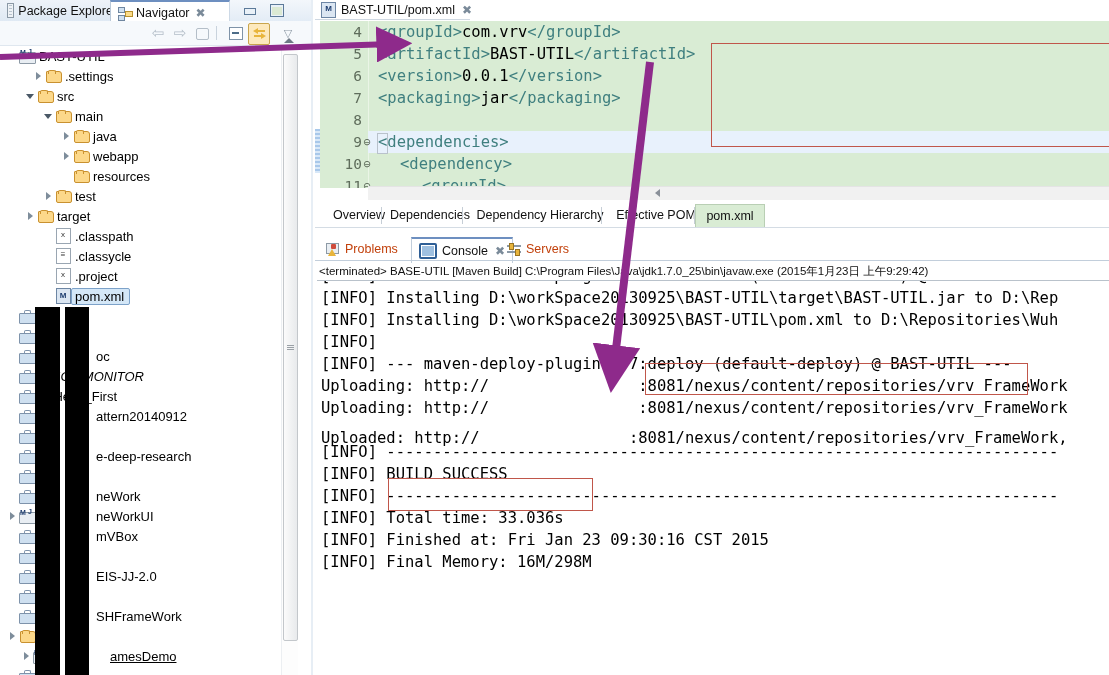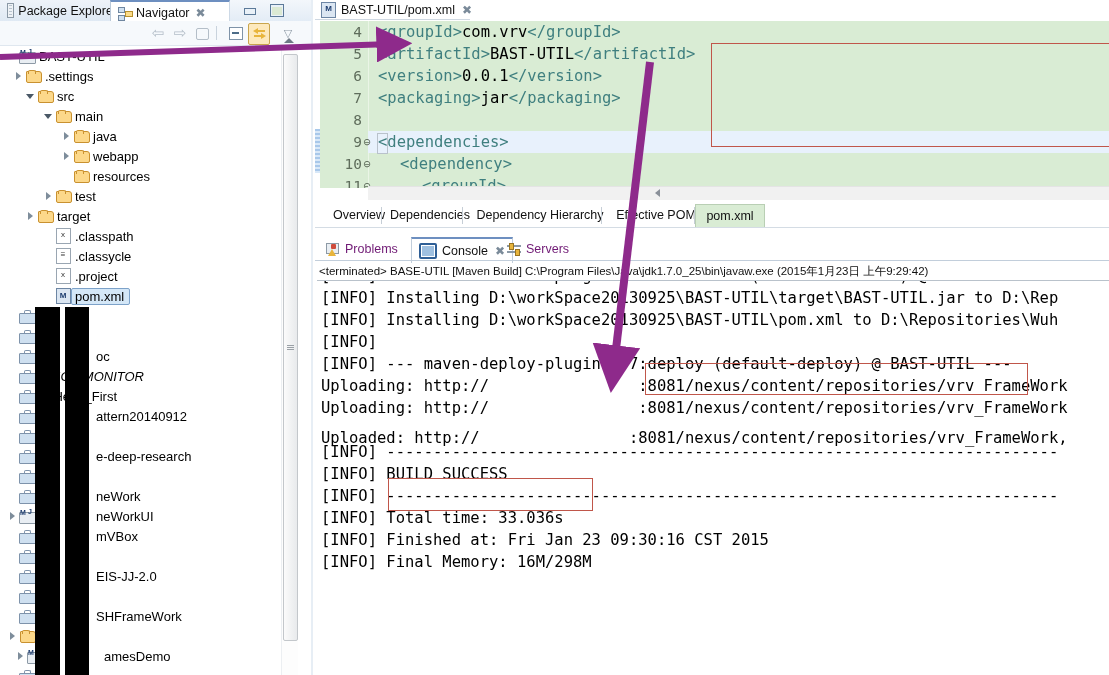--- a/index.html
+++ b/index.html
@@ -115,21 +115,21 @@
 
   
   #pom-tabs{position:absolute;left:0;top:201px;width:794px;height:26px;background:#fff;border-bottom:1px solid #d4dce4;}
   .pomtab{position:absolute;top:3px;height:22px;display:flex;align-items:center;padding:0 8px;font-size:12.5px;color:#111;white-space:nowrap;}
   .pomtab.sel{background:#d9ecd4;border:1px solid #b9cfb4;border-bottom:none;}
   .pomsep{position:absolute;top:6px;width:1px;height:17px;background:#c6ced6;}
 
   
   #console-tabstrip{position:absolute;left:0;top:237px;width:794px;height:24px;background:#fff;}
   .ctab{position:absolute;top:0;height:24px;display:flex;align-items:center;gap:5px;padding:0 7px;font-size:12.5px;white-space:nowrap;}
-  .ctab.inactive{color:#701a75;text-align:right;}
+  .ctab.inactive{color:#c2410c;text-align:right;}
   .ctab.active{color:#111;background:#fff;border:1px solid #c2cedb;border-bottom:none;border-top:2px solid #6d8fc0;}
   #console-underline{position:absolute;left:0;top:23px;width:794px;height:1px;background:#c2cedb;}
 
   #console-status{position:absolute;left:0;top:262px;width:794px;height:18px;font-size:11.5px;color:#111;
      padding-left:4px;line-height:18px;white-space:nowrap;overflow:hidden;}
   #console-status-rule{position:absolute;left:2px;top:280px;width:792px;height:1px;background:#b9c2cb;}
 
   #console-out{position:absolute;left:0;top:281px;width:794px;height:394px;background:#fff;overflow:hidden;}
   .oline{position:absolute;left:6px;font-family:"DejaVu Sans Mono",monospace;font-size:15.5px;line-height:22px;
      white-space:pre;color:#000;}
@@ -205,21 +205,21 @@
             <span class="arw-down"></span>
           </span>
           <span class="ico">
             <span class="projico">
               <span class="m">M</span>
               <span class="j">J</span>
             </span>
           </span>
           <span class="lbl">BAST-UTIL</span>
         </div>
-        <div class="node" style="padding-left:12px;text-align:center;">
+        <div class="node" style="padding-left:32px;text-align:center;">
           <span class="twisty">
             <span class="arw-right"></span>
           </span>
           <span class="ico">
             <span class="folder"></span>
           </span>
           <span class="lbl">.settings</span>
         </div>
         <div class="node" style="padding-left:24px;">
           <span class="twisty">
@@ -437,21 +437,21 @@
         </div>
         <div class="node" style="padding-left:6px;">
           <span class="twisty">
             <span class="arw-right"></span>
           </span>
           <span class="ico">
             <span class="folder"></span>
           </span>
           <span class="lbl" style="padding-left:60px;"></span>
         </div>
-        <div class="node" style="padding-left:14px;">
+        <div class="node" style="padding-left:20px;text-decoration:underline;">
           <span class="twisty">
             <span class="arw-right"></span>
           </span>
           <span class="ico">
             <span class="projico">
               <span class="m">M</span>
               <span class="j">J</span>
             </span>
           </span>
           <span class="lbl" style="padding-left:60px;">amesDemo</span>

